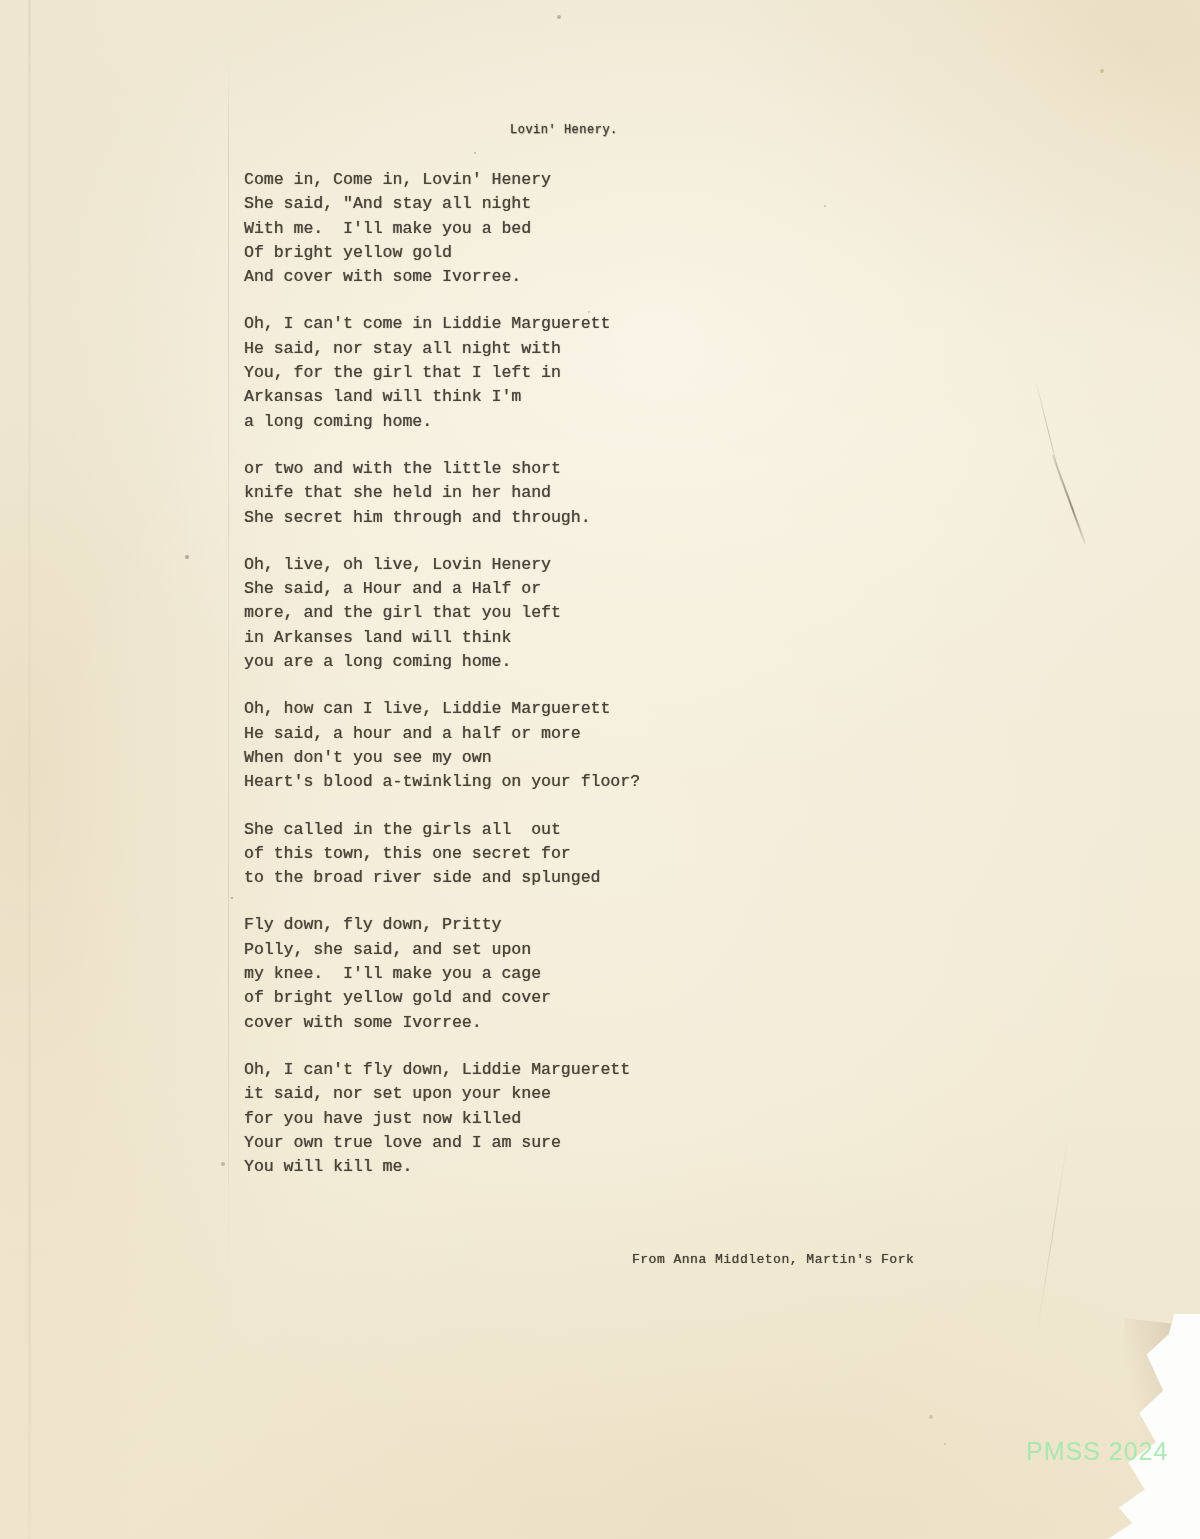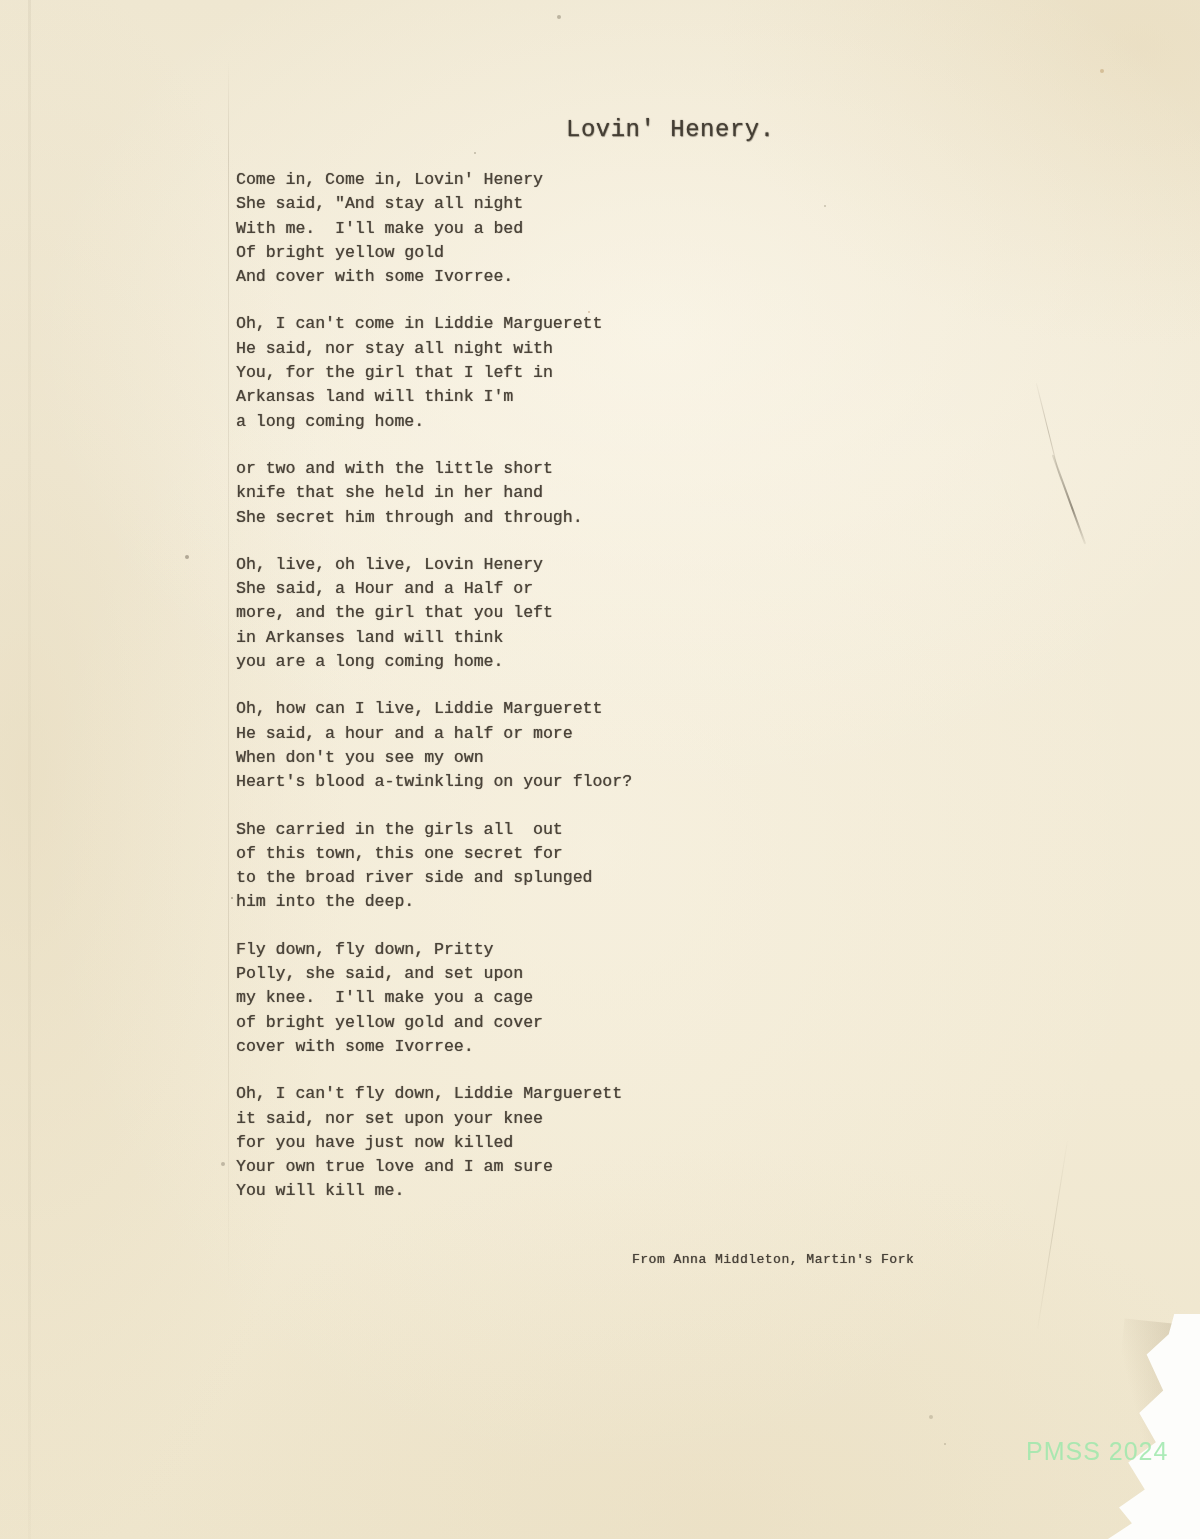--- a/index.html
+++ b/index.html
@@ -27,28 +27,28 @@
   .poem {
     position: absolute;
     left: 236px;
     top: 168px;
     color: #4a4339;
     font-size: 16.5px;
     line-height: 24.3px;
     text-shadow: 0 0 1px rgba(72, 64, 52, 0.65), 0.4px 0.4px 0.6px rgba(72,64,52,0.35);
   }
   .stanza { margin: 0 0 23px 0; }
-  .line { white-space: pre; }
+  .line { white-space: pre; margin-left: 8px; }
 
   .title {
     position: absolute;
-    left: 566px;
+    left: 510px;
     top: 118px;
     color: #443e34;
-    font-size: 24px;
+    font-size: 12px;
     letter-spacing: 0.5px;
     line-height: 24px;
     text-shadow: 0 0 1.2px rgba(68, 60, 48, 0.75), 0.5px 0.5px 0.7px rgba(68,60,48,0.4);
     white-space: pre;
   }
 
   .attribution {
     position: absolute;
     left: 632px;
     top: 1248px;
@@ -183,24 +183,23 @@
         <div class="line">in Arkanses land will think</div>
         <div class="line">you are a long coming home.</div>
       </div>
       <div class="stanza">
         <div class="line">Oh, how can I live, Liddie Marguerett</div>
         <div class="line">He said, a hour and a half or more</div>
         <div class="line">When don't you see my own</div>
         <div class="line">Heart's blood a-twinkling on your floor?</div>
       </div>
       <div class="stanza">
-        <div class="line">She carried in the girls all  out</div>
+        <div class="line">She called in the girls all  out</div>
         <div class="line">of this town, this one secret for</div>
         <div class="line">to the broad river side and splunged</div>
-        <div class="line">him into the deep.</div>
       </div>
       <div class="stanza">
         <div class="line">Fly down, fly down, Pritty</div>
         <div class="line">Polly, she said, and set upon</div>
         <div class="line">my knee.  I'll make you a cage</div>
         <div class="line">of bright yellow gold and cover</div>
         <div class="line">cover with some Ivorree.</div>
       </div>
       <div class="stanza">
         <div class="line">Oh, I can't fly down, Liddie Marguerett</div>

